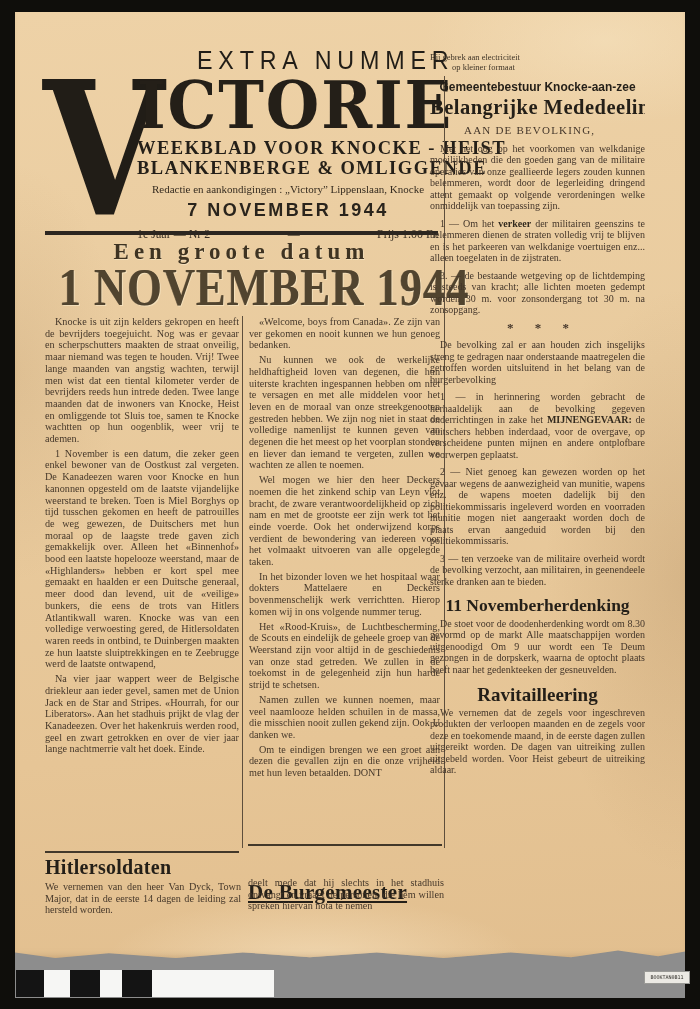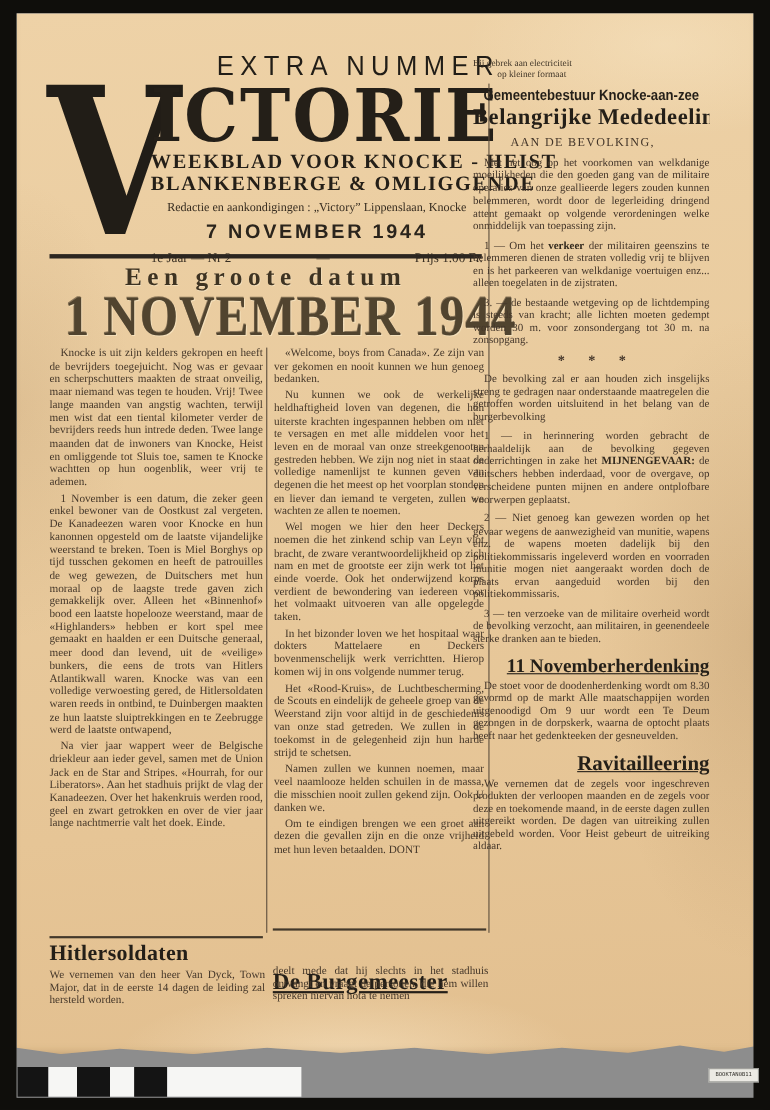--- a/index.html
+++ b/index.html
@@ -63,21 +63,21 @@
   .note .l2{padding-left:22px;}
   .org{margin-top:9px;font-family:"Liberation Sans",sans-serif;font-weight:bold;font-size:13px;
        text-align:center;color:#241f18;transform:scale(0.92,1.05);}
   .annhead{margin-top:9px;font-weight:bold;font-size:20.5px;text-align:center;color:#241f18;
            letter-spacing:0.5px;white-space:nowrap;}
   .salut{margin-top:12px;font-size:11px;letter-spacing:1.2px;padding-left:34px;text-align:left;}
   .rcol p{margin:6px 0 0 0;text-indent:10px;}
   .stars{text-align:center;letter-spacing:9px;font-size:13px;font-weight:bold;margin-top:4px;
          text-indent:0;}
   .rtitle{font-weight:bold;font-size:17.5px;color:#241f18;margin-top:13px;text-indent:0;
-          text-align:right;text-decoration:underline;}
+          text-align:center;}
   .rtitle2{font-size:19px;margin-top:14px;}
   strong{font-weight:bold;color:#332a1e;}
   
   .scalebar{position:absolute;left:1px;top:958px;height:27px;display:flex;}
   .seg{height:27px;}
   .seg.b{background:#141414;}
   .seg.w{background:#f6f6f4;}
   .s1{width:28px;} .s2{width:26px;} .s3{width:30px;} .s4{width:22px;} .s5{width:30px;} .s6{width:122px;}
   .scanlabel{position:absolute;left:629px;top:959px;width:44px;height:11px;background:#eceae4;
              border:1px solid #9a9a96;font-family:"DejaVu Sans Mono",monospace;font-size:5px;

